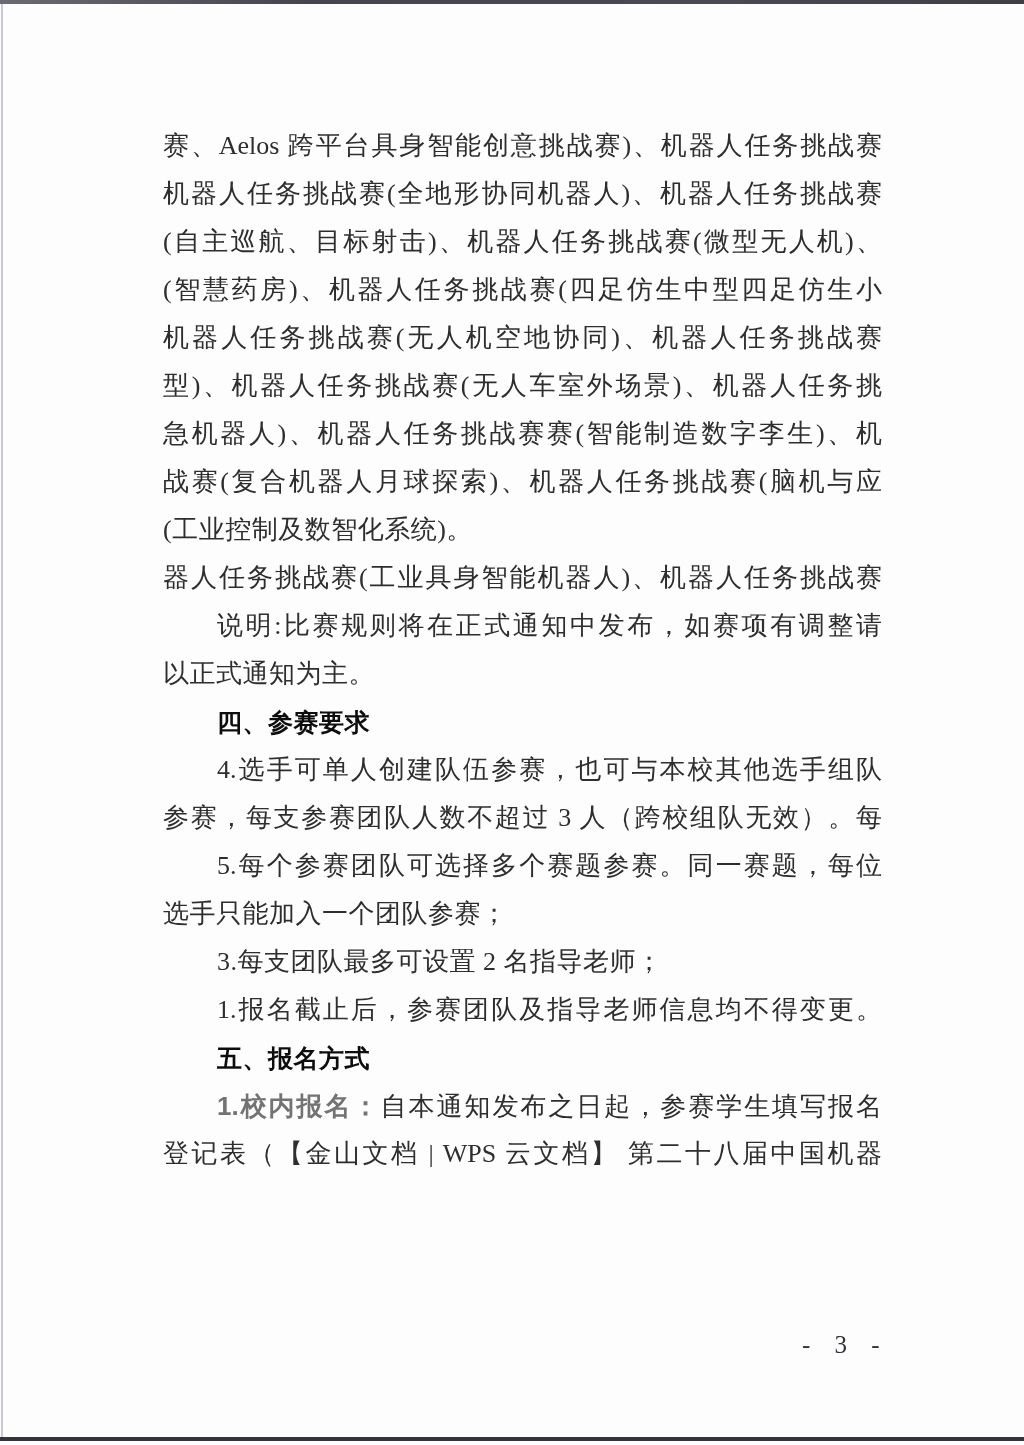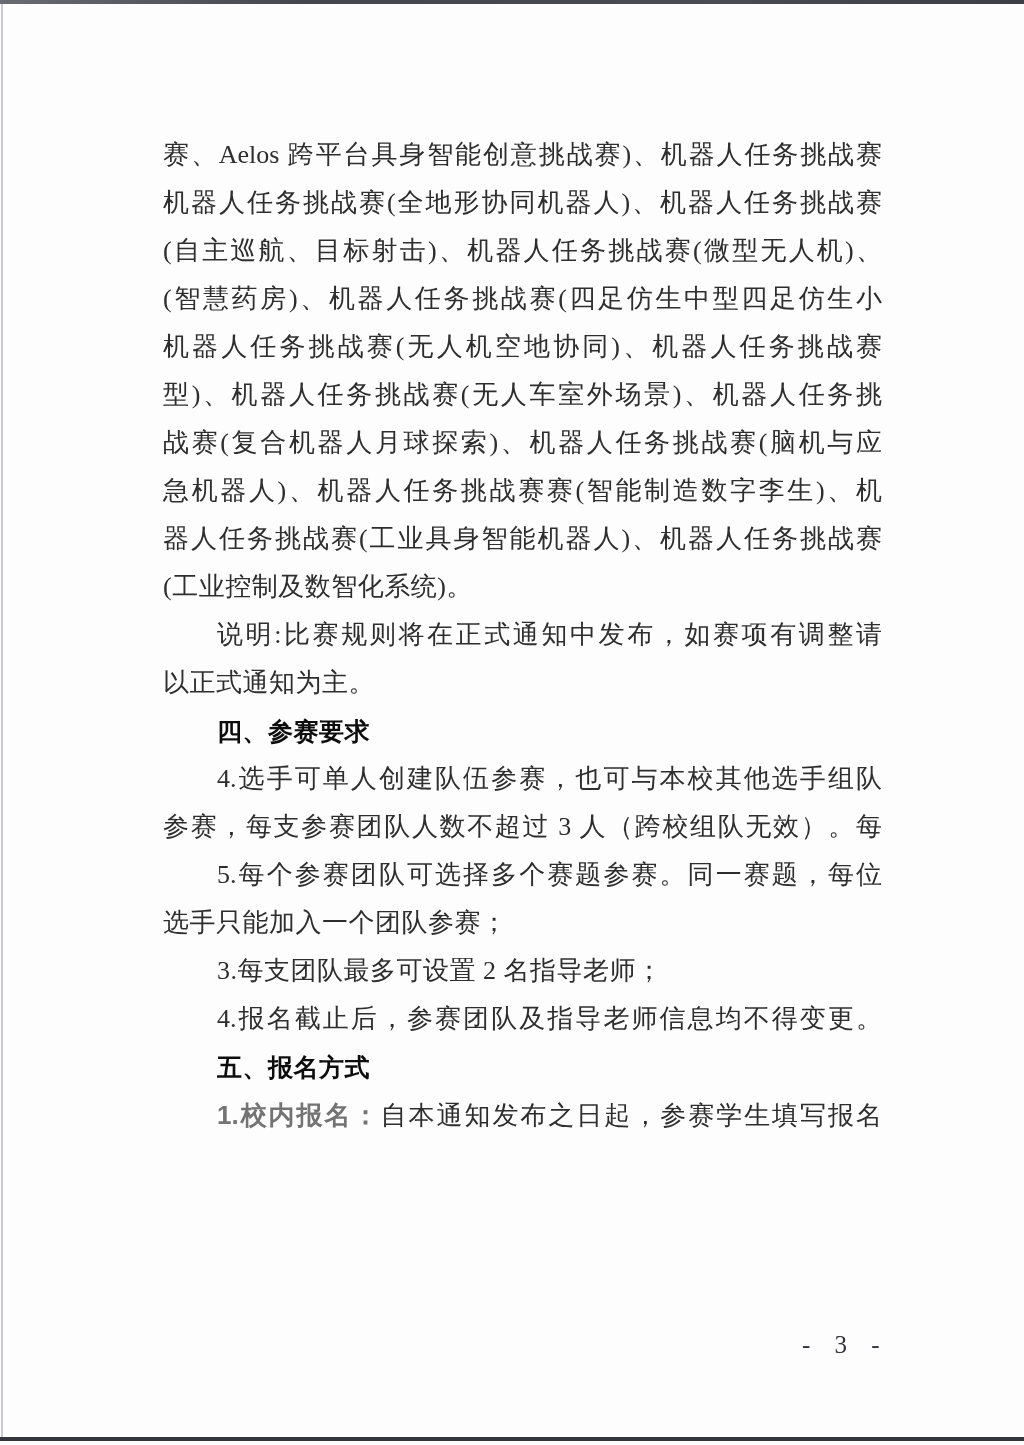--- a/index.html
+++ b/index.html
@@ -8,21 +8,21 @@
     width:1024px;height:1445px;
     background:#fdfdfd;
     overflow:hidden;
     font-family:"Liberation Serif","DejaVu Serif",serif;
   }
   .edge-top{position:absolute;top:0;left:0;width:1024px;height:4px;
     background:linear-gradient(90deg,#6a6a72 0%,#45454e 30%,#4a4a52 70%,#3e3e46 100%);}
   .edge-bottom{position:absolute;top:1437px;left:0;width:1024px;height:4px;background:#34343c;}
   .edge-left{position:absolute;top:4px;left:1px;width:2px;height:1433px;background:#c9c9d4;}
   .textblock{
-    position:absolute;left:163px;top:131px;width:719px;
+    position:absolute;left:163px;top:122px;width:719px;
     color:#2e2e2e;
   }
   .ln{
     margin:0;height:48px;line-height:48px;font-size:26px;
     overflow:hidden;letter-spacing:0.5px;
   }
   .just{text-align:justify;text-align-last:justify;letter-spacing:0;}
   .ind{text-indent:54px;}
   .hd{
     font-family:"Liberation Sans","DejaVu Sans",sans-serif;
@@ -45,33 +45,34 @@
   <div class="edge-top"></div>
   <div class="edge-left"></div>
 
   <main class="textblock">
     <p class="ln just">赛、Aelos 跨平台具身智能创意挑战赛)、机器人任务挑战赛</p>
     <p class="ln just">机器人任务挑战赛(全地形协同机器人)、机器人任务挑战赛</p>
     <p class="ln just">(自主巡航、目标射击)、机器人任务挑战赛(微型无人机)、</p>
     <p class="ln just">(智慧药房)、机器人任务挑战赛(四足仿生中型四足仿生小</p>
     <p class="ln just">机器人任务挑战赛(无人机空地协同)、机器人任务挑战赛</p>
     <p class="ln just">型)、机器人任务挑战赛(无人车室外场景)、机器人任务挑</p>
+    <p class="ln just">急机器人)、机器人任务挑战赛赛(智能制造数字李生)、机</p>
     <p class="ln just">战赛(复合机器人月球探索)、机器人任务挑战赛(脑机与应</p>
-    <p class="ln just">急机器人)、机器人任务挑战赛赛(智能制造数字李生)、机</p>
+    <p class="ln">(工业控制及数智化系统)。</p>
     <p class="ln just">器人任务挑战赛(工业具身智能机器人)、机器人任务挑战赛</p>
-    <p class="ln">(工业控制及数智化系统)。</p>
     <p class="ln just ind">说明:比赛规则将在正式通知中发布，如赛项有调整请</p>
     <p class="ln">以正式通知为主。</p>
     <p class="ln hd ind">四、参赛要求</p>
     <p class="ln just ind">4.选手可单人创建队伍参赛，也可与本校其他选手组队</p>
     <p class="ln just">参赛，每支参赛团队人数不超过 3 人（跨校组队无效）。每</p>
     <p class="ln just ind">5.每个参赛团队可选择多个赛题参赛。同一赛题，每位</p>
     <p class="ln">选手只能加入一个团队参赛；</p>
     <p class="ln ind">3.每支团队最多可设置 2 名指导老师；</p>
-    <p class="ln just ind">4.报名截止后，参赛团队及指导老师信息均不得变更。</p>
+    <p class="ln just ind">1.报名截止后，参赛团队及指导老师信息均不得变更。</p>
     <p class="ln hd ind">五、报名方式</p>
     <p class="ln just ind"><span class="b">1.校内报名：</span><span>自本通知发布之日起，参赛学生填写报名</span></p>
+    <p class="ln just">登记表（【金山文档 | WPS 云文档】 第二十八届中国机器</p>
   </main>
 
   <div class="pagenum">- 3 -</div>
 
   <div class="edge-bottom"></div>
 </div>
 
 </body></html>

